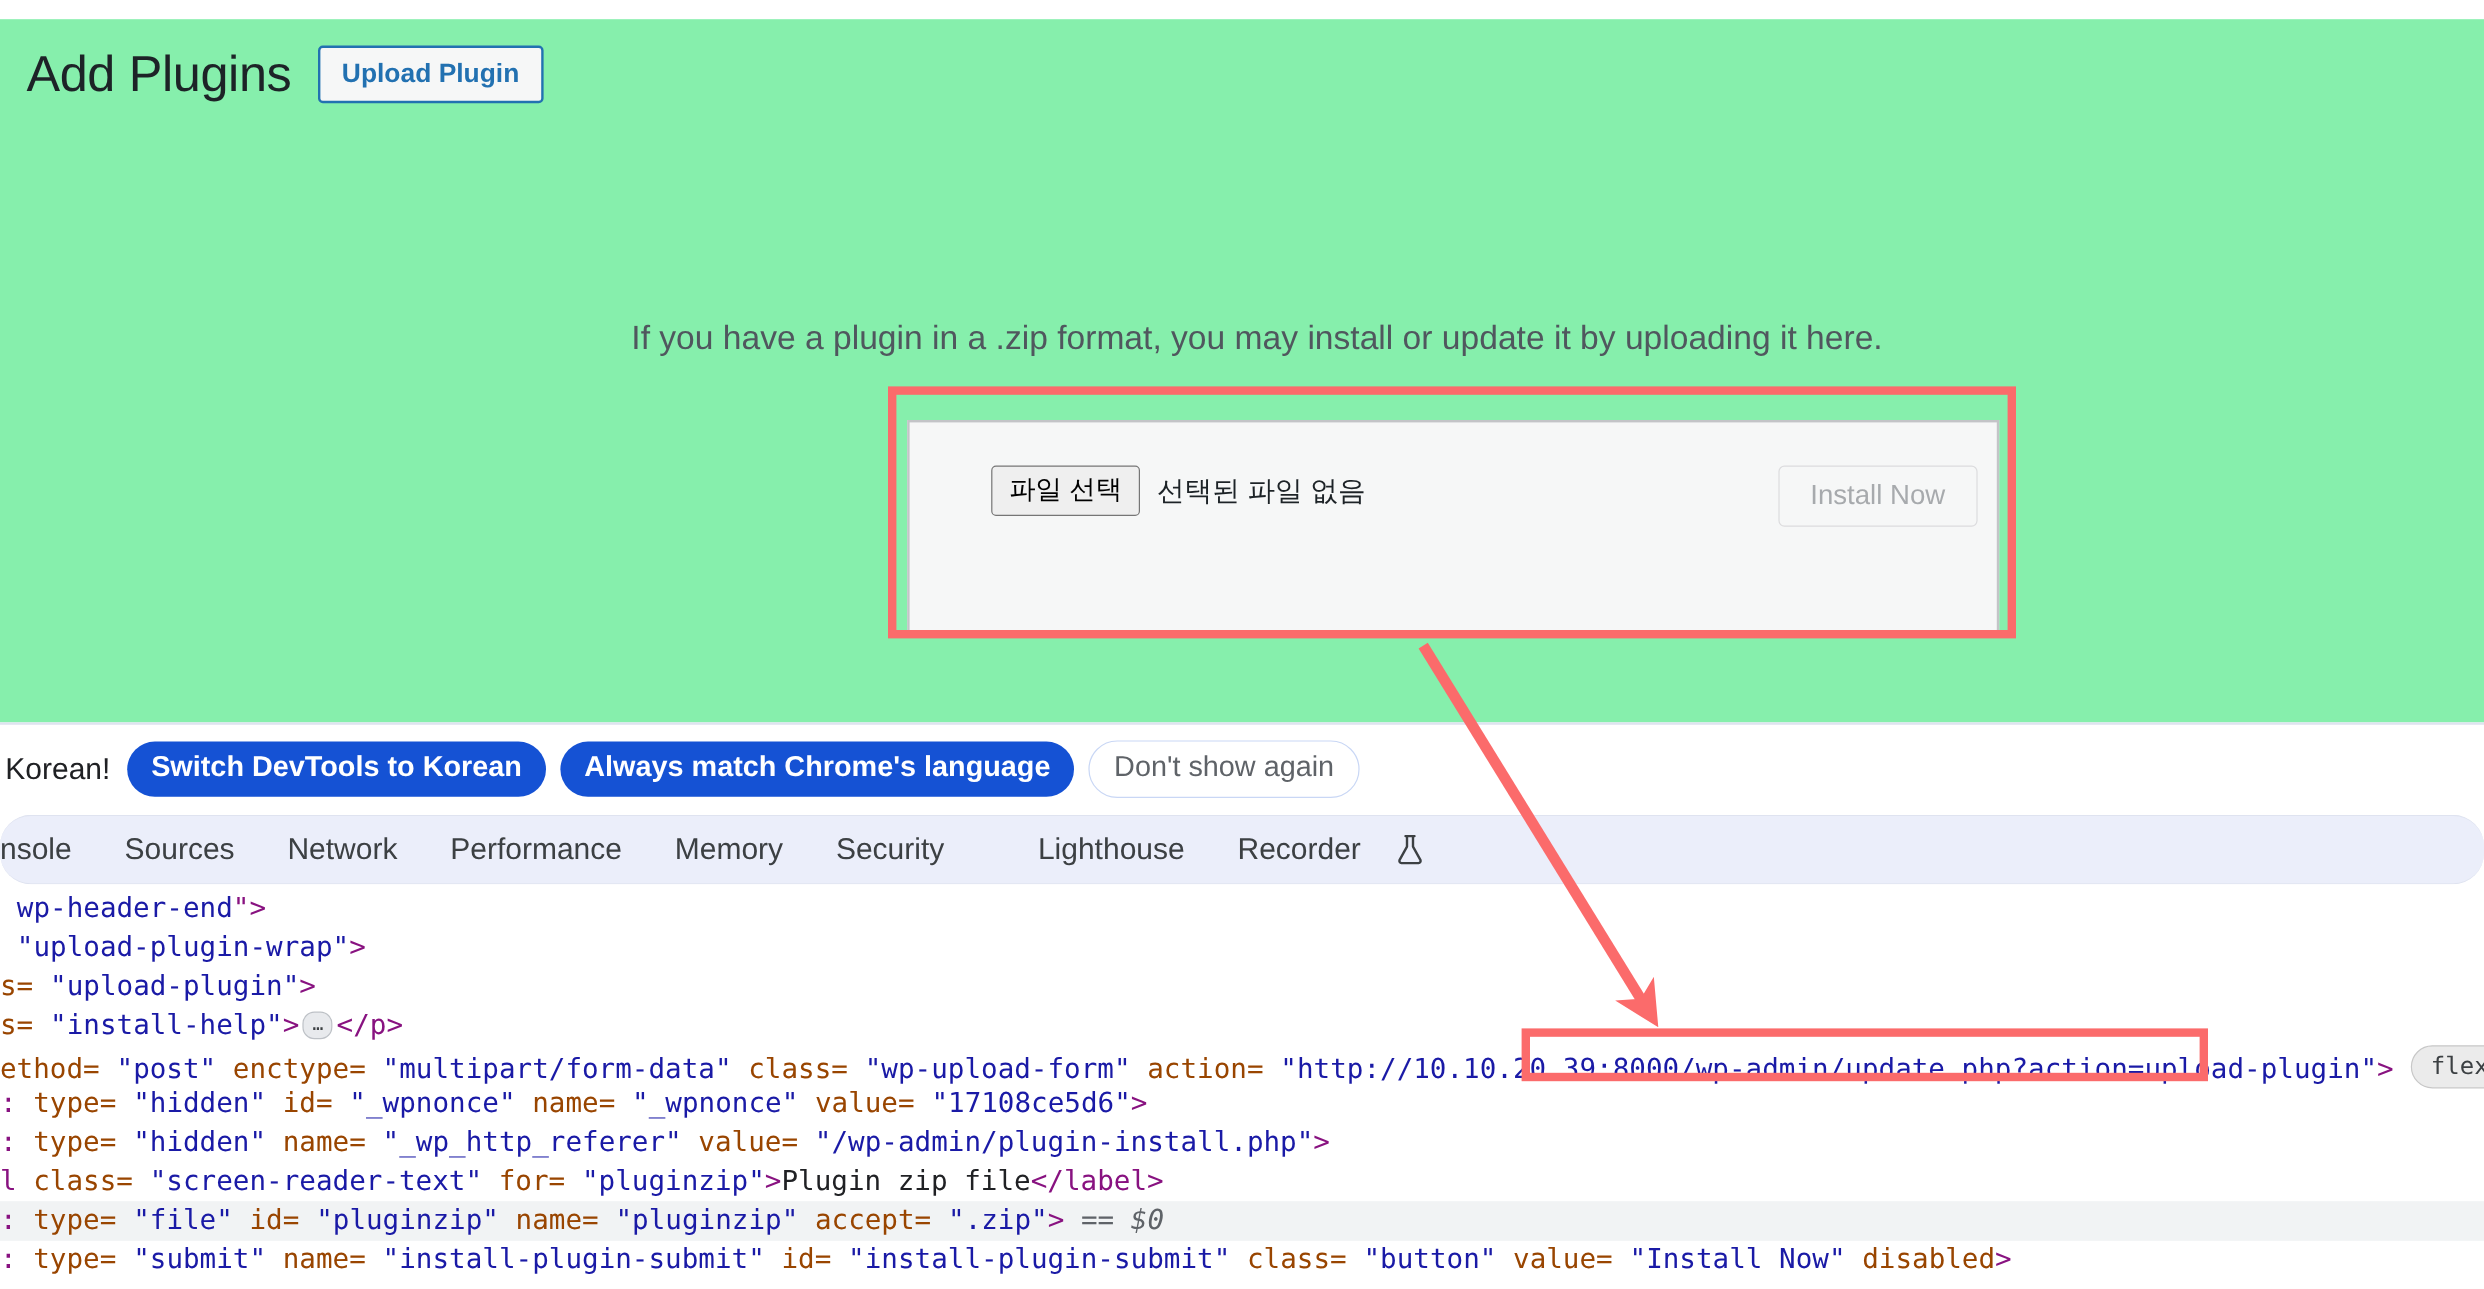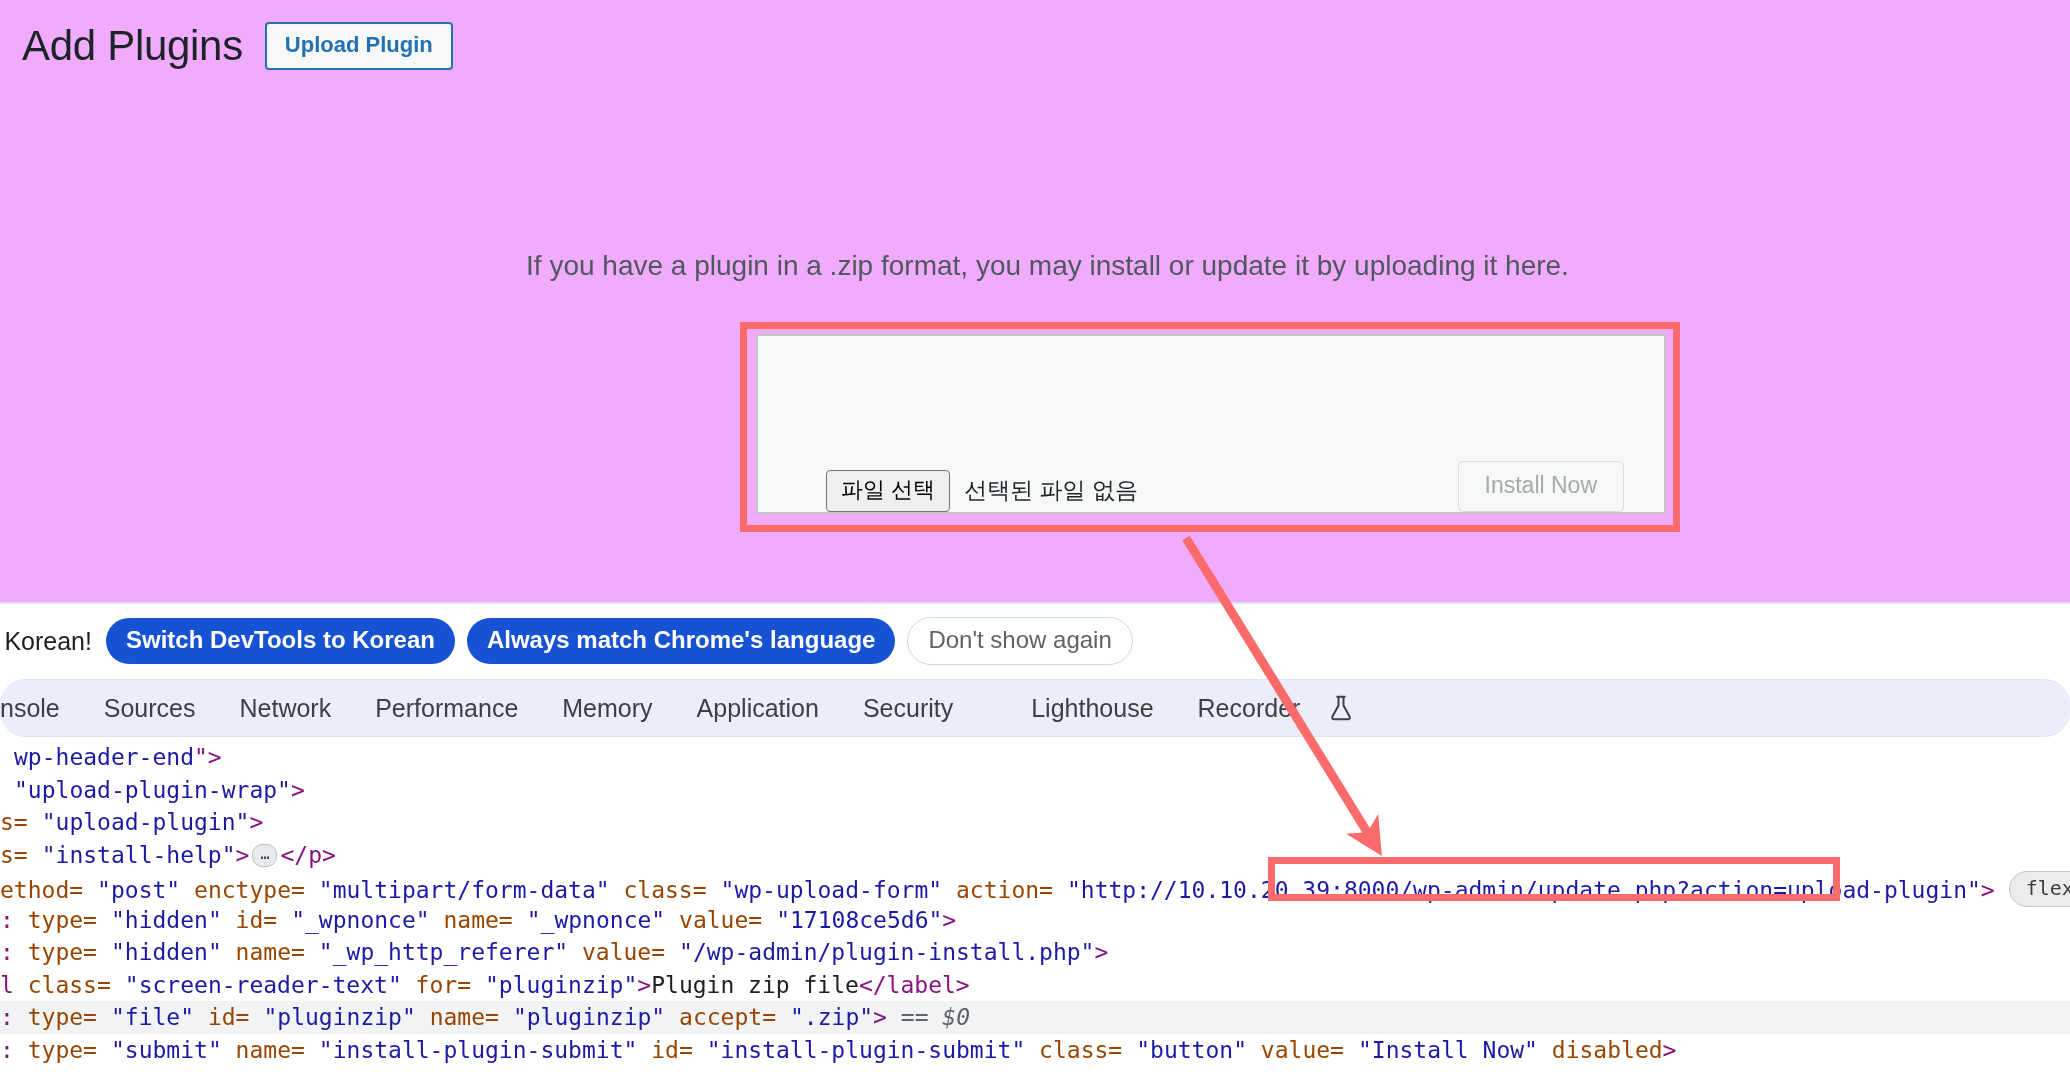--- a/index.html
+++ b/index.html
@@ -8,23 +8,23 @@
     width: 2070px; height: 1074px;
     overflow: hidden;
     background: #ffffff;
     font-family: "Liberation Sans", sans-serif;
     -webkit-font-smoothing: antialiased;
   }
   #root { position: relative; width: 2070px; height: 1074px; }
 
   
   .wp-page {
-    position: absolute; left: 0; top: 0;
+    position: absolute; left: 0; top: 16px;
     width: 2070px; height: 602px;
-    background: #f0abfc;
+    background: #86efac;
     overflow: hidden;
   }
   .wp-header {
     position: absolute; left: 22px; top: 22px;
     display: flex; align-items: center; gap: 22px;
   }
   .wp-title {
     font-size: 42px; font-weight: 400; color: #1d2327;
     letter-spacing: -0.3px; line-height: 1;
     margin: 0;
@@ -57,23 +57,24 @@
   .upload-plugin-wrap {
     position: absolute;
     left: 756px; top: 334px;
     width: 910px; height: 180px;
     background: #f6f7f7;
     border: 2px solid #c3c4c7;
     box-sizing: border-box;
   }
   .wp-upload-form {
     position: absolute; inset: 0;
-    display: flex; align-items: flex-end;
-    padding: 0 40px 0 68px;
-    box-sizing: border-box;
+    display: flex; align-items: flex-start;
+    padding: 0 16px 0 68px;
+    box-sizing: border-box;
+    margin-top: 36px;
   }
   .file-row { display: flex; align-items: center; gap: 14px; flex: 1; }
   .file-choose-btn {
     font-family: "Liberation Sans", sans-serif;
     font-size: 22px;
     color: #000;
     background: #efefef;
     border: 1.5px solid #767676;
     border-radius: 4px;
     padding: 7px 14px 9px 14px;
@@ -251,21 +252,20 @@
       <button class="pill pill-primary">Always match Chrome's language</button>
       <button class="pill pill-secondary">Don't show again</button>
     </div>
 
     <div class="tabbar">
       <div class="tab first">nsole</div>
       <div class="tab">Sources</div>
       <div class="tab">Network</div>
       <div class="tab">Performance</div>
       <div class="tab">Memory</div>
-      <div class="tab">Application</div>
       <div class="tab">Security</div>
       <div class="tab" style="margin-left:34px">Lighthouse</div>
       <div class="tab">Recorder</div>
       <span class="flask-icon">
         <svg width="30" height="32" viewBox="0 0 24 24" fill="none" stroke="#3c4043" stroke-width="1.6" stroke-linecap="round" stroke-linejoin="round">
           <path d="M9 3h6M10 3v7L5 19a1.5 1.5 0 0 0 1.3 2h11.4A1.5 1.5 0 0 0 19 19l-5-9V3"></path>
         </svg>
       </span>
     </div>
 

